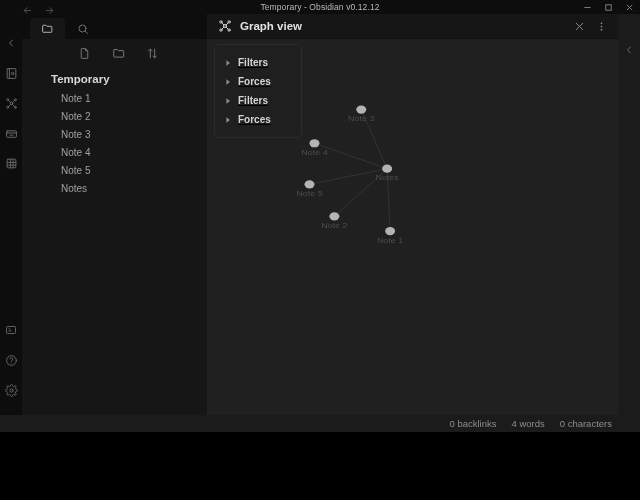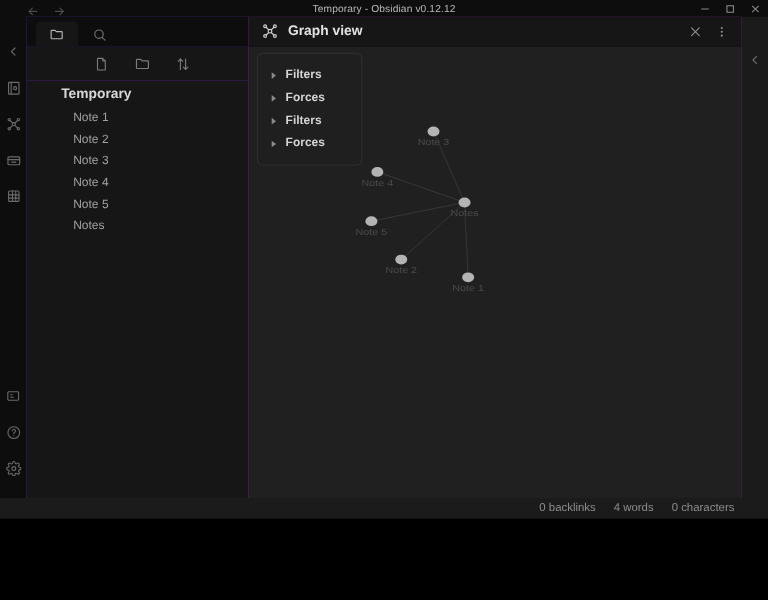--- a/index.html
+++ b/index.html
@@ -169,21 +169,21 @@
     color: #a0a0a0;
     padding: 3px 0 3px 39px;
     line-height: 12px;
   }
 
   
   .main {
     flex: 1 1 auto;
     display: flex;
     flex-direction: column;
-    background: #a21caf;
+    background: #86efac;
     min-width: 0;
     position: relative;
   }
   .view-header {
     height: 25px;
     flex: 0 0 25px;
     background: #161616;
     display: flex;
     align-items: center;
     padding: 0 6px 0 10px;
@@ -233,20 +233,21 @@
   .graph-controls {
     position: absolute;
     left: 7px;
     top: 5px;
     width: 88px;
     background: #1f1f1f;
     border: 1px solid #2c2c2c;
     border-radius: 5px;
     padding: 8px 0 8px 0;
     box-sizing: border-box;
+    text-decoration: underline;
   }
   .control-row {
     display: flex;
     align-items: center;
     padding: 4px 0 4px 9px;
     font-size: 10px;
     font-weight: 700;
     color: #d4d4d4;
   }
   .control-caret {

